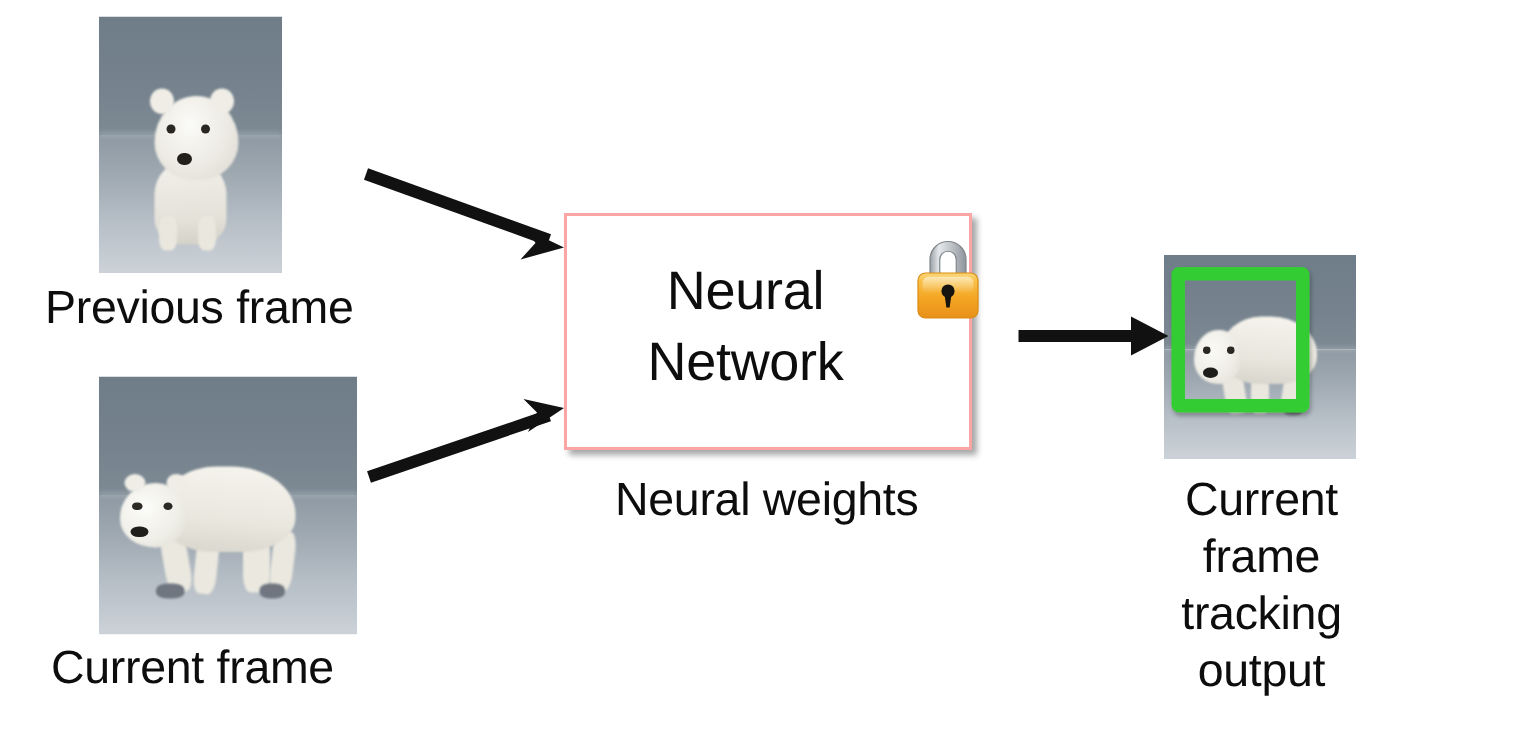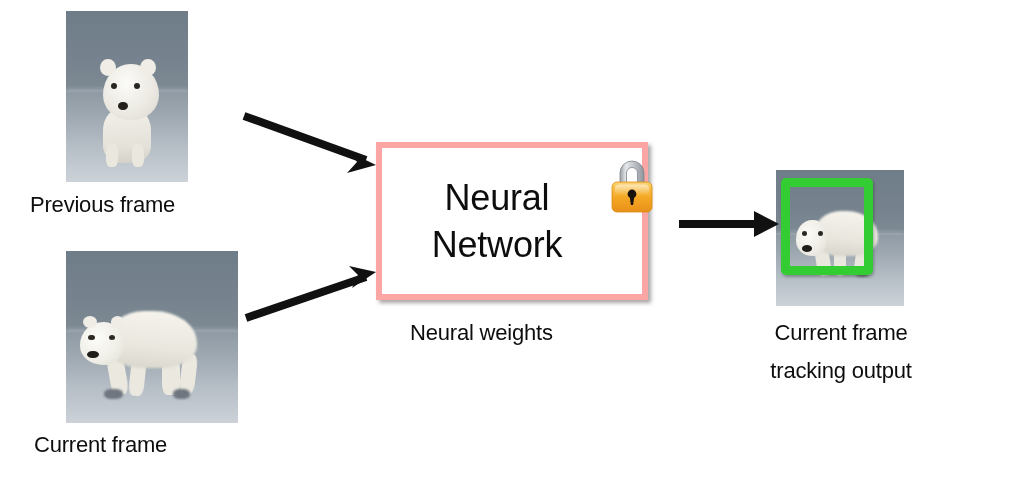--- a/index.html
+++ b/index.html
@@ -220,21 +220,21 @@
     box-sizing: border-box;
     box-shadow: 1px 2px 3px rgba(0,0,0,0.28);
   }
 
   
   .nn-box {
     position: absolute;
     left: 376px; top: 142px;
     width: 272px; height: 158px;
     background: #ffffff;
-    border: 6px solid #fca5a5;
+    border: 2px solid #fca5a5;
     box-shadow: 3px 3px 4px rgba(0,0,0,0.35);
     box-sizing: border-box;
   }
   .nn-label {
     position: absolute;
     left: 0; right: 0;
     top: 26px;
     text-align: center;
     font-size: 36px;
     line-height: 47px;
@@ -249,21 +249,21 @@
     position: absolute;
     left: 606px;
     top: 156px;
     width: 52px;
     height: 60px;
   }
 
   
   .caption {
     position: absolute;
-    font-size: 22px;
+    font-size: 31px;
     line-height: 38px;
     color: #0d0d0d;
     white-space: pre-line;
     letter-spacing: -0.2px;
   }
   #caption-prev   { left: 30px;  top: 186px; }
   #caption-curr   { left: 34px;  top: 426px; }
   #caption-frozen { left: 410px; top: 314px; }
   #caption-out    { left: 751px; top: 314px; text-align: center; width: 180px; }
 

